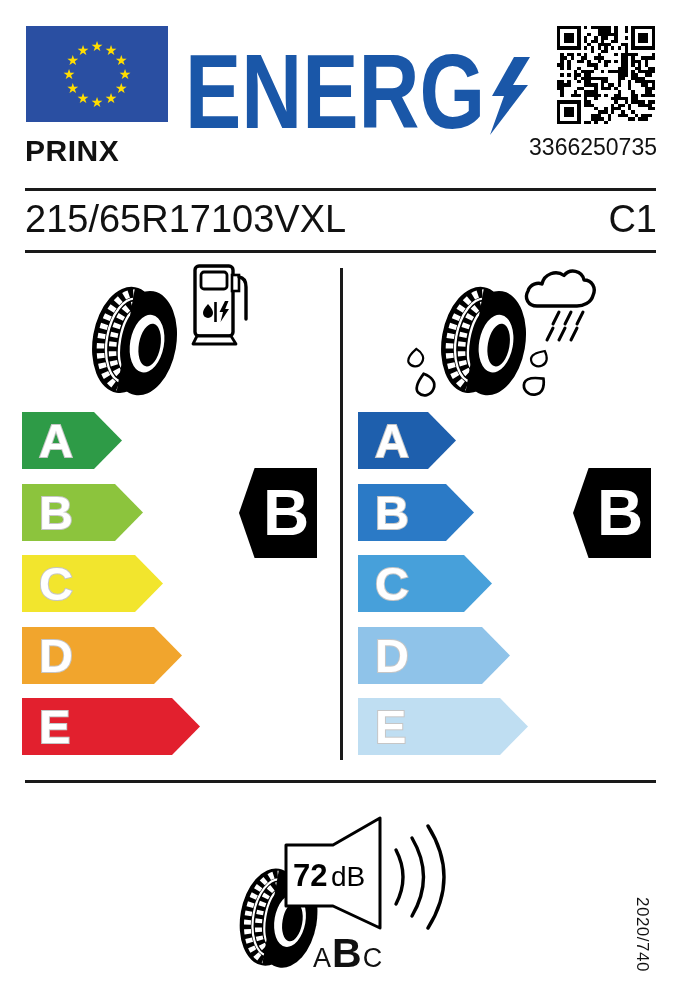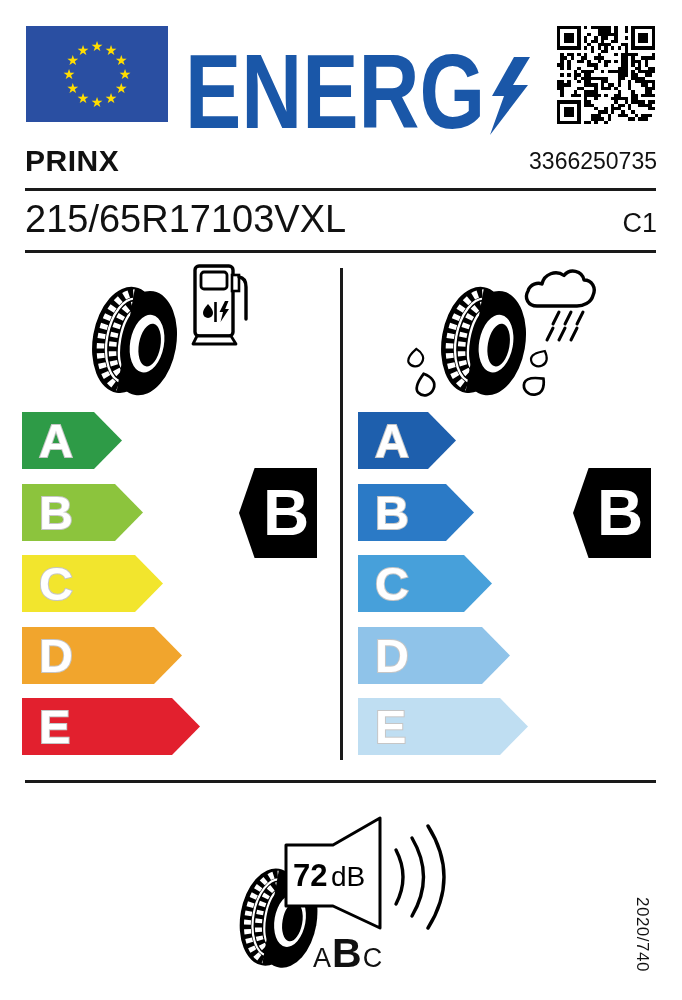--- a/index.html
+++ b/index.html
@@ -9,26 +9,26 @@
 
   
   .flag{left:26px;top:26px;width:142px;height:96px;}
   .flag svg{display:block;width:100%;height:100%;}
   .flag text{font-size:14px;fill:#ffdd00;text-anchor:middle;dominant-baseline:central;}
   .energ{left:183px;top:18px;width:366px;height:114px;margin-top:14px;}
   .qr{left:557px;top:26px;width:98px;height:98px;}
   .qr svg{display:block;width:100%;height:100%;shape-rendering:crispEdges;}
 
   
-  .brand-row{left:25px;right:25px;top:144px;display:flex;justify-content:space-between;align-items:center;}
+  .brand-row{left:25px;right:25px;top:134px;display:flex;justify-content:space-between;align-items:flex-start;}
   .brand-name{font-size:30px;font-weight:bold;letter-spacing:.5px;}
   .product-id{font-size:23px;}
   .size-row{left:25px;right:25px;top:198px;display:flex;justify-content:space-between;align-items:baseline;}
   .size-text{font-size:38px;}
-  .class-text{font-size:27px;}
+  .class-text{font-size:38px;}
   .rule{left:25px;width:631px;height:3px;background:#1a1a1a;}
   .rule1{top:188px;} .rule2{top:250px;} .rule3{top:780px;}
   .divider-v{left:340px;top:268px;width:3px;height:492px;background:#1a1a1a;}
 
   
   .tire-fuel{left:88px;top:282px;width:94px;height:120px;}
   .pump{left:191px;top:262px;width:58px;height:86px;}
   .tire-wet{left:437px;top:282px;width:94px;height:120px;}
   .cloud{left:521px;top:260px;width:80px;height:88px;}
   .splashes{left:406px;top:346px;width:152px;height:56px;}

